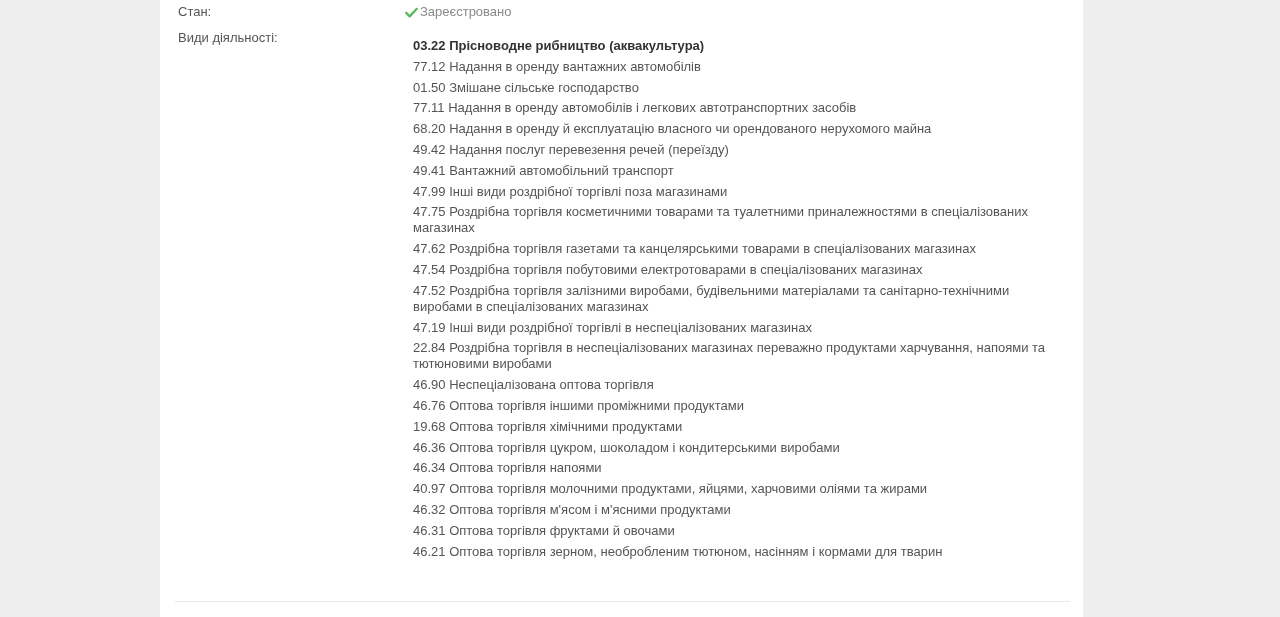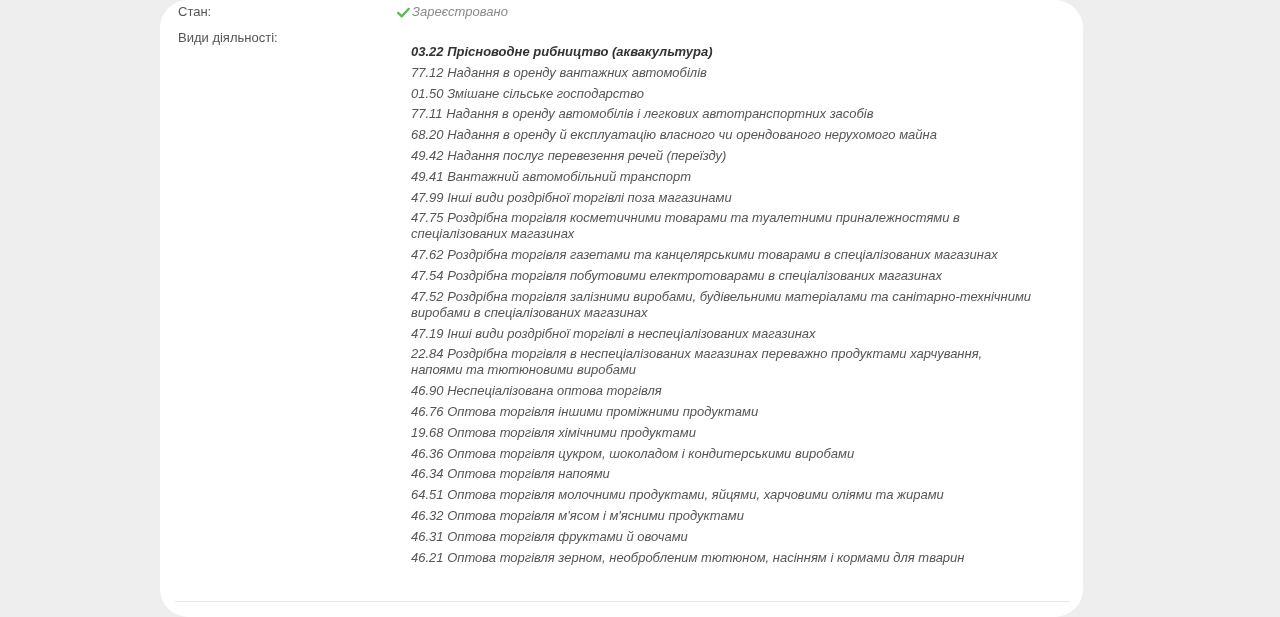--- a/index.html
+++ b/index.html
@@ -11,57 +11,55 @@
       background: #eeeeee;
       font-family: "Liberation Sans", "DejaVu Sans", sans-serif;
     }
     .card {
       position: absolute;
       left: 160px;
       top: 0;
       width: 923px;
       height: 617px;
       background: #ffffff;
-      border-radius: 28px;
     }
     .row {
       position: absolute;
       left: 0;
       width: 100%;
     }
     .label {
       position: absolute;
       left: 18px;
       font-size: 13px;
       color: #555555;
       line-height: 16px;
     }
     .value {
       position: absolute;
-      left: 237px;
+      left: 245px;
       width: 650px;
       font-size: 13px;
       color: #555555;
       line-height: 16px;
-      font-style: italic;
     }
     .status {
       color: #8a8a8a;
       display: flex;
       align-items: center;
       gap: 2px;
     }
     .check {
       display: inline-block;
       width: 13px;
       height: 13px;
     }
     .activities {
       list-style: none;
-      margin: 14px;
+      margin: 8px;
       padding: 0;
     }
     .activities li {
       font-size: 13px;
       color: #555555;
       line-height: 16px;
       margin: 0 0 4.8px 0;
       padding: 0;
     }
     .activities li.primary {
@@ -108,21 +106,21 @@
           <li>47.62 Роздрібна торгівля газетами та канцелярськими товарами в спеціалізованих магазинах</li>
           <li>47.54 Роздрібна торгівля побутовими електротоварами в спеціалізованих магазинах</li>
           <li>47.52 Роздрібна торгівля залізними виробами, будівельними матеріалами та санітарно-технічними виробами в спеціалізованих магазинах</li>
           <li>47.19 Інші види роздрібної торгівлі в неспеціалізованих магазинах</li>
           <li>22.84 Роздрібна торгівля в неспеціалізованих магазинах переважно продуктами харчування, напоями та тютюновими виробами</li>
           <li>46.90 Неспеціалізована оптова торгівля</li>
           <li>46.76 Оптова торгівля іншими проміжними продуктами</li>
           <li>19.68 Оптова торгівля хімічними продуктами</li>
           <li>46.36 Оптова торгівля цукром, шоколадом і кондитерськими виробами</li>
           <li>46.34 Оптова торгівля напоями</li>
-          <li>64.51 Оптова торгівля молочними продуктами, яйцями, харчовими оліями та жирами</li>
+          <li>40.97 Оптова торгівля молочними продуктами, яйцями, харчовими оліями та жирами</li>
           <li>46.32 Оптова торгівля м'ясом і м'ясними продуктами</li>
           <li>46.31 Оптова торгівля фруктами й овочами</li>
           <li>46.21 Оптова торгівля зерном, необробленим тютюном, насінням і кормами для тварин</li>
         </ul>
     </div>
   </div>
 
   <div class="divider"></div>
 </div>
 

